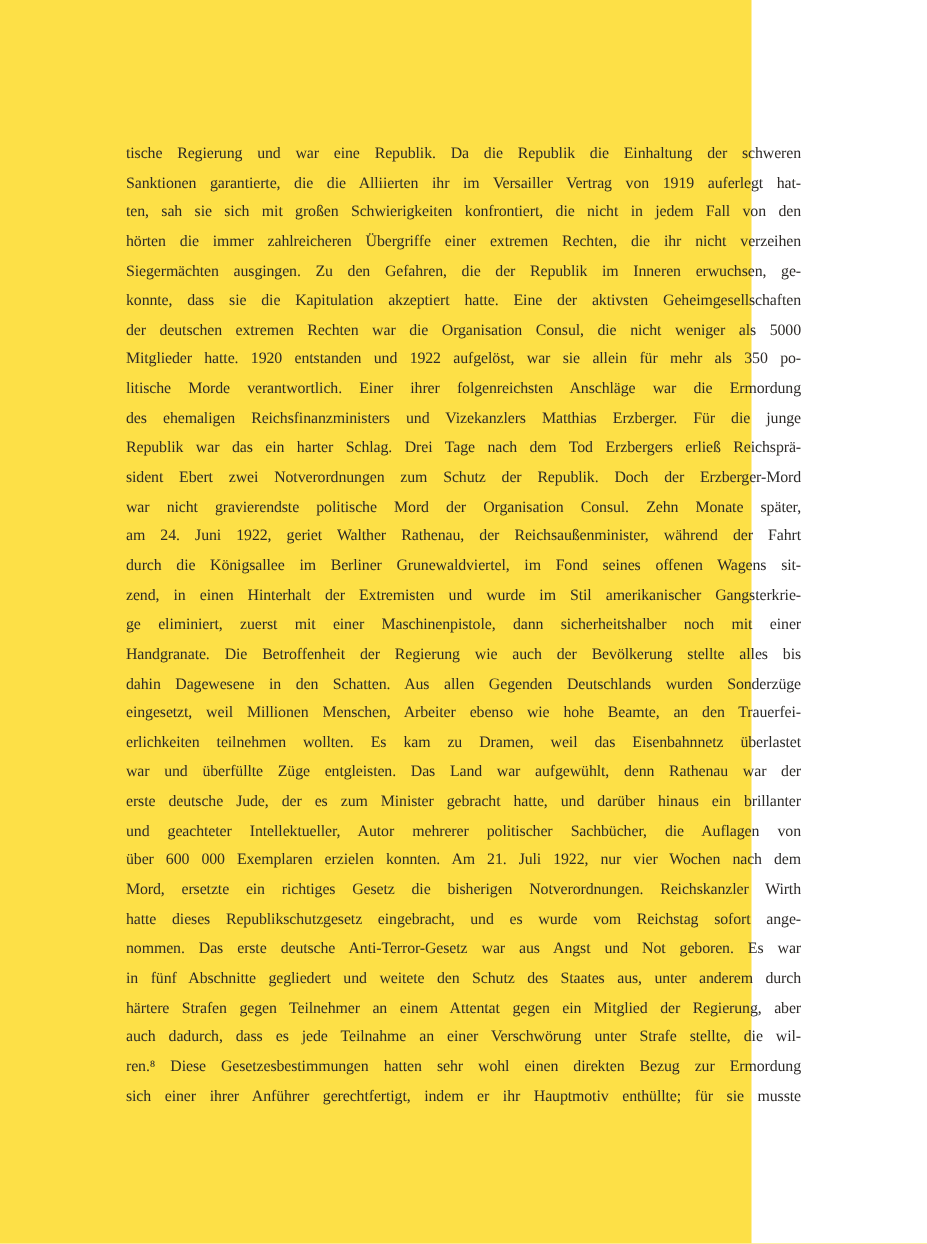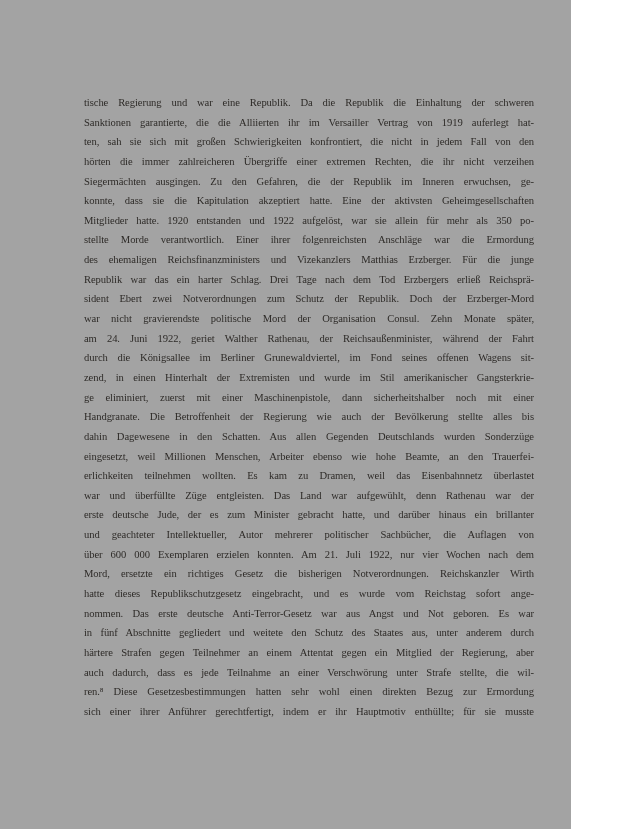--- a/index.html
+++ b/index.html
@@ -7,23 +7,23 @@
     padding: 0;
   }
   body {
     width: 618px;
     height: 829px;
     background: #ffffff;
     overflow: hidden;
   }
   .page {
     position: relative;
-    width: 571px;
+    width: 501px;
     height: 829px;
-    background: #a3a3a3;
+    background: #fde047;
   }
   .textblock {
     position: absolute;
     left: 84px;
     top: 93px;
     width: 450px;
     font-family: "Liberation Serif", "DejaVu Serif", serif;
     font-size: 10.6px;
     letter-spacing: -0.08px;
     color: #2e2b28;
@@ -42,22 +42,23 @@
 <body>
 
 <div class="page">
   <div class="textblock">
       <div class="text-line">tische Regierung und war eine Republik. Da die Republik die Einhaltung der schweren</div>
       <div class="text-line">Sanktionen garantierte, die die Alliierten ihr im Versailler Vertrag von 1919 auferlegt hat-</div>
       <div class="text-line">ten, sah sie sich mit großen Schwierigkeiten konfrontiert, die nicht in jedem Fall von den</div>
       <div class="text-line">hörten die immer zahlreicheren Übergriffe einer extremen Rechten, die ihr nicht verzeihen</div>
       <div class="text-line">Siegermächten ausgingen. Zu den Gefahren, die der Republik im Inneren erwuchsen, ge-</div>
       <div class="text-line">konnte, dass sie die Kapitulation akzeptiert hatte. Eine der aktivsten Geheimgesellschaften</div>
+      <div class="text-line">der deutschen extremen Rechten war die Organisation Consul, die nicht weniger als 5000</div>
       <div class="text-line">Mitglieder hatte. 1920 entstanden und 1922 aufgelöst, war sie allein für mehr als 350 po-</div>
-      <div class="text-line">stellte Morde verantwortlich. Einer ihrer folgenreichsten Anschläge war die Ermordung</div>
+      <div class="text-line">litische Morde verantwortlich. Einer ihrer folgenreichsten Anschläge war die Ermordung</div>
       <div class="text-line">des ehemaligen Reichsfinanzministers und Vizekanzlers Matthias Erzberger. Für die junge</div>
       <div class="text-line">Republik war das ein harter Schlag. Drei Tage nach dem Tod Erzbergers erließ Reichsprä-</div>
       <div class="text-line">sident Ebert zwei Notverordnungen zum Schutz der Republik. Doch der Erzberger-Mord</div>
       <div class="text-line">war nicht gravierendste politische Mord der Organisation Consul. Zehn Monate später,</div>
       <div class="text-line">am 24. Juni 1922, geriet Walther Rathenau, der Reichsaußenminister, während der Fahrt</div>
       <div class="text-line">durch die Königsallee im Berliner Grunewaldviertel, im Fond seines offenen Wagens sit-</div>
       <div class="text-line">zend, in einen Hinterhalt der Extremisten und wurde im Stil amerikanischer Gangsterkrie-</div>
       <div class="text-line">ge eliminiert, zuerst mit einer Maschinenpistole, dann sicherheitshalber noch mit einer</div>
       <div class="text-line">Handgranate. Die Betroffenheit der Regierung wie auch der Bevölkerung stellte alles bis</div>
       <div class="text-line">dahin Dagewesene in den Schatten. Aus allen Gegenden Deutschlands wurden Sonderzüge</div>

